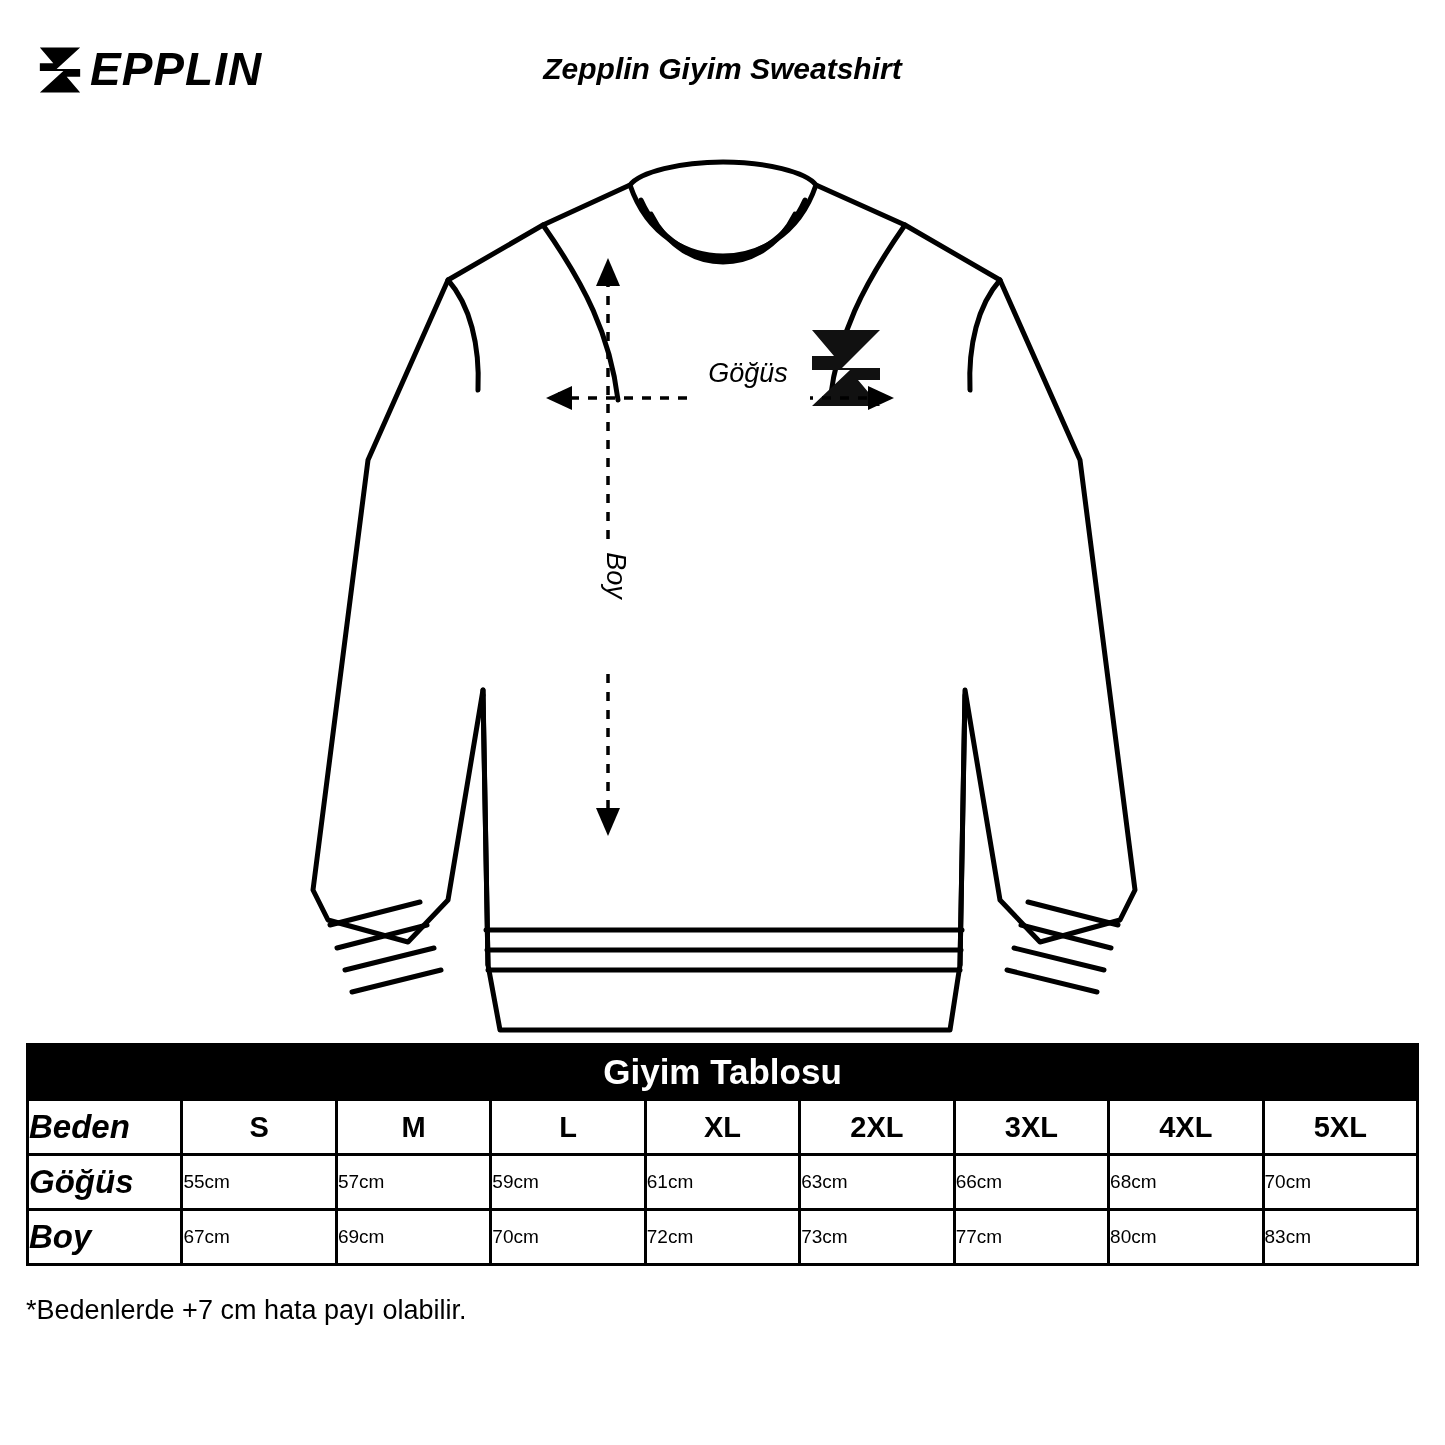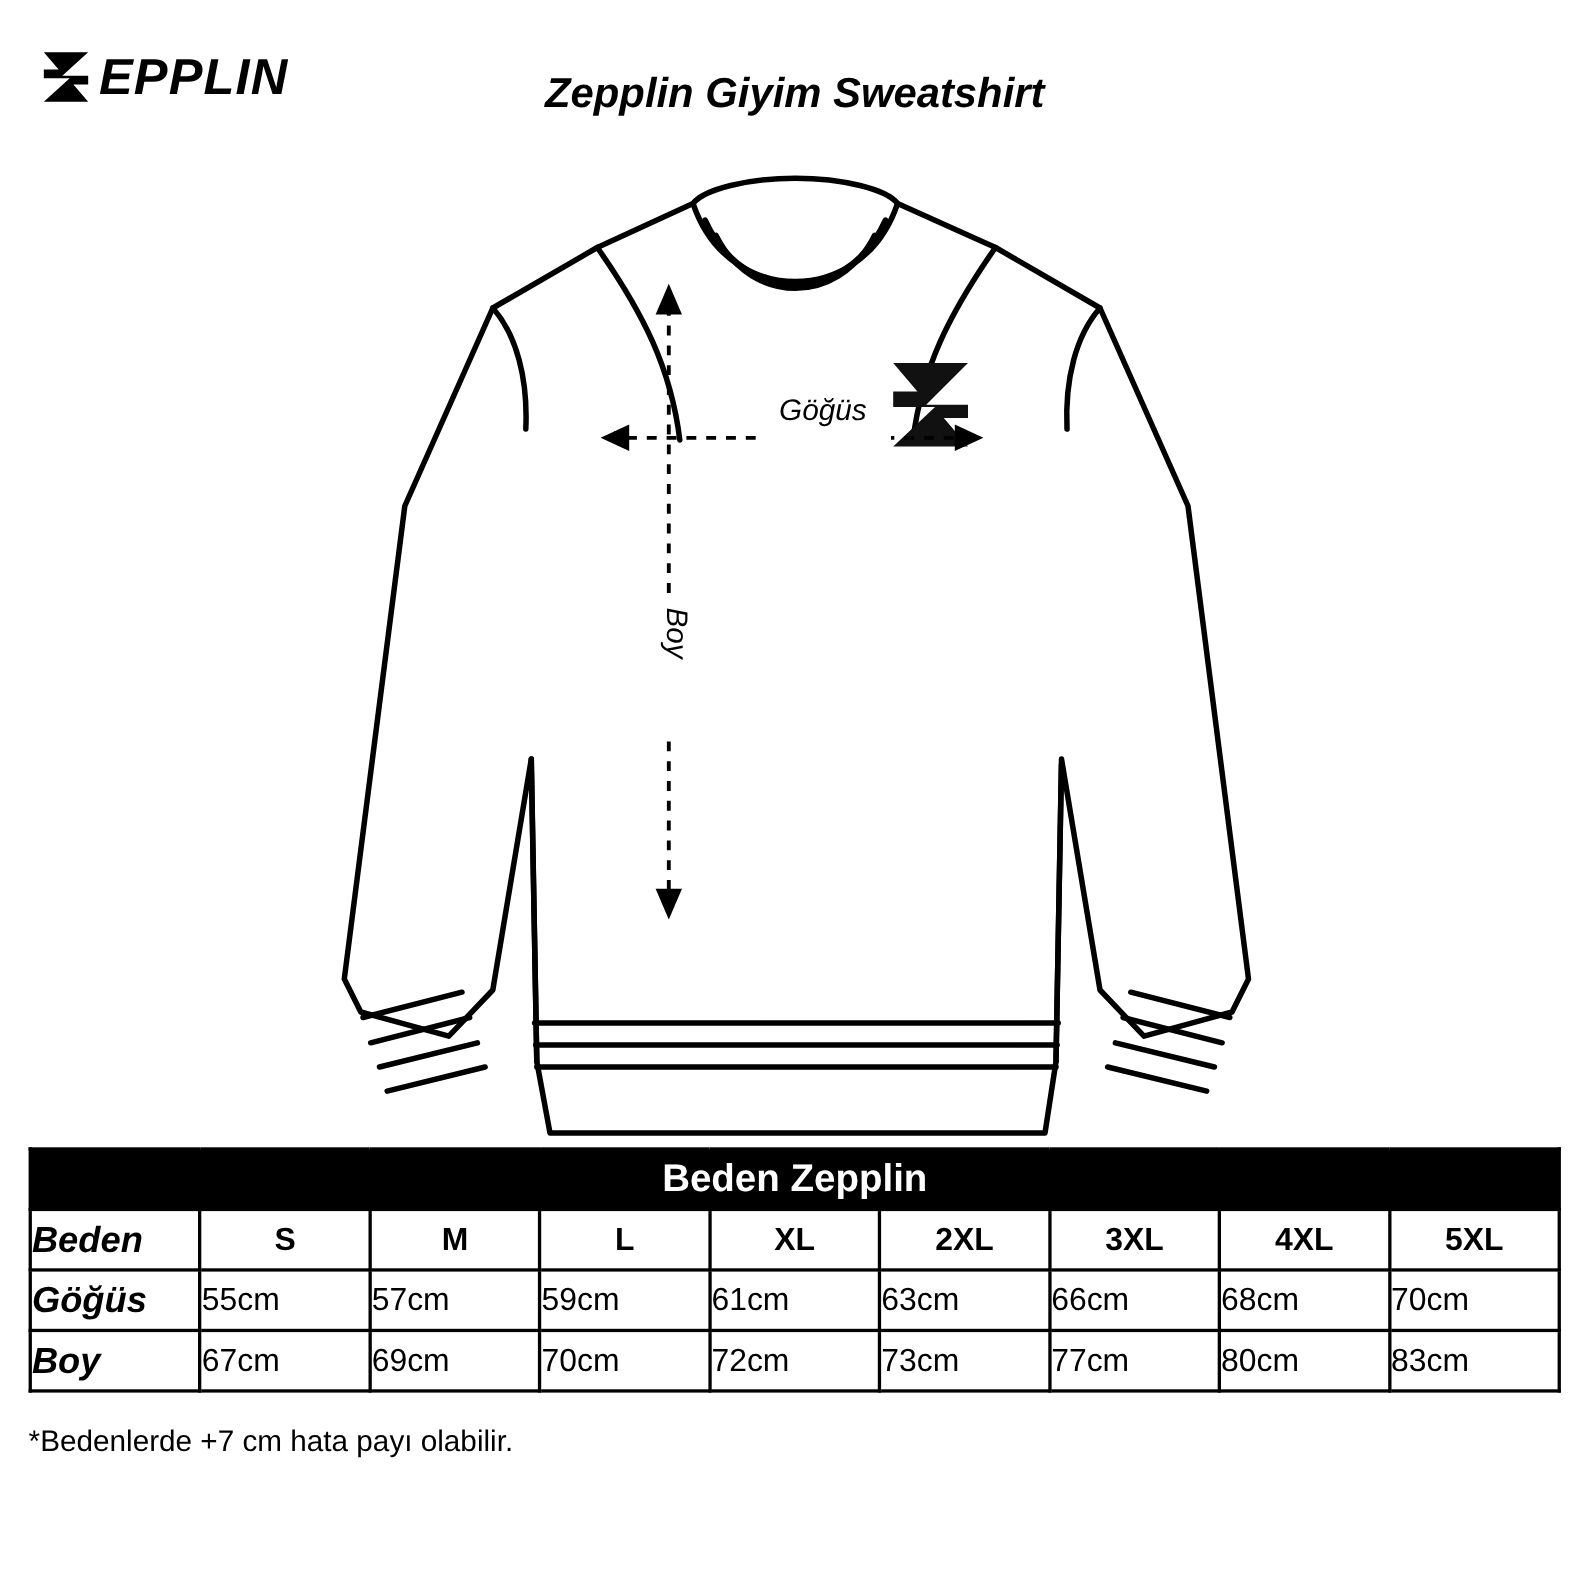--- a/index.html
+++ b/index.html
@@ -41,24 +41,24 @@
   }
   .brand-logo .brand-text {
     font-size: 46px;
     font-weight: bold;
     letter-spacing: 1px;
     font-family: "Liberation Sans", sans-serif;
   }
   .header-title {
     position: absolute;
     left: 0;
-    top: 64px;
+    top: 52px;
     width: 1445px;
     text-align: center;
-    font-size: 38px;
+    font-size: 30px;
     font-style: italic;
     font-family: "Liberation Sans", sans-serif;
   }
   .header-title .t1 { font-weight: 600; }
   .header-title .t2 { font-weight: bold; }
 
   
   .illus {
     position: absolute;
     top: 130px;
@@ -99,21 +99,21 @@
     padding-left: 16px;
     text-align: left;
     font-style: italic;
   }
   .hdr-cell {
     font-size: 29px;
     font-weight: bold;
     text-align: center;
   }
   .val-cell {
-    font-size: 29px;
+    font-size: 19px;
     text-align: left;
     padding-left: 16px;
   }
   .footnote {
     position: absolute;
     left: 26px;
     top: 1295px;
     font-size: 27px;
     font-family: "Liberation Sans", sans-serif;
   }
@@ -226,21 +226,21 @@
 
   <div class="dim-label" style="position:absolute; left:688px; top:228px; width:120px; text-align:center;">Göğüs</div>
 
   <div class="dim-label" style="position:absolute; left:575px; top:430px; width:80px; text-align:center; transform: rotate(90deg); transform-origin: center center;">Boy</div>
 </div>
 
 <div class="table-wrap">
   <table class="size-table">
     <tbody>
       <tr>
-        <td class="tbl-title" colspan="9">Beden Zepplin</td>
+        <td class="tbl-title" colspan="9">Giyim Tablosu</td>
       </tr>
       <tr>
         <td class="row-label" style="width:250px;">Beden</td>
         <td class="hdr-cell">S</td>
         <td class="hdr-cell">M</td>
         <td class="hdr-cell">L</td>
         <td class="hdr-cell">XL</td>
         <td class="hdr-cell">2XL</td>
         <td class="hdr-cell">3XL</td>
         <td class="hdr-cell">4XL</td>

